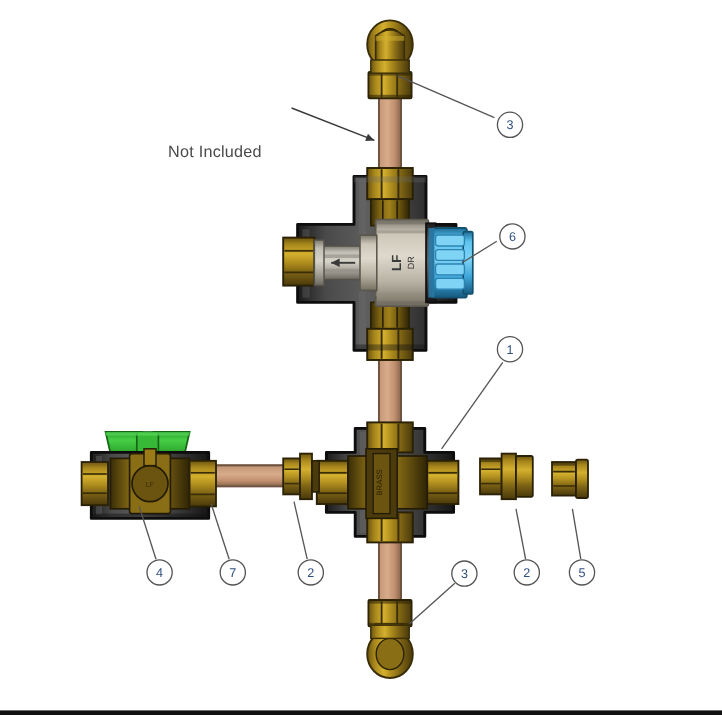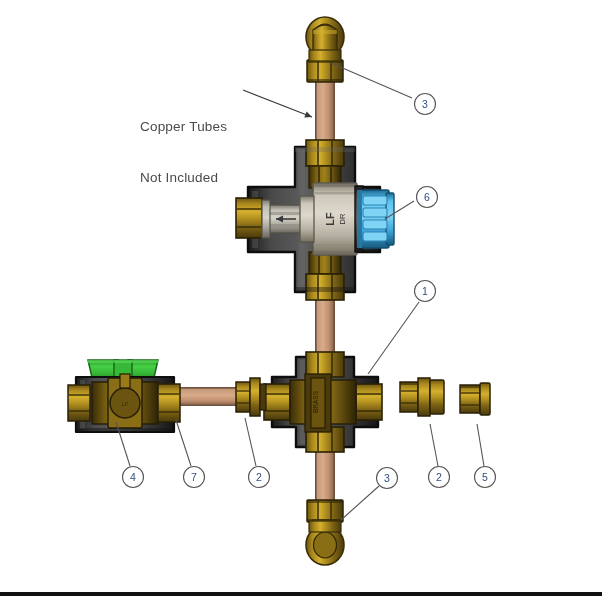--- a/index.html
+++ b/index.html
@@ -346,18 +346,17 @@
         </g>
       </g>
 
     <g>
       <line id="note-leader" x1="243" y1="90" x2="312" y2="117" stroke="#3a3a3a" stroke-width="1.2"></line>
       <polygon id="note-arrow" points="312,117 304.31522262660206,117.42918145499483 306.6473784575174,111.469227664878" fill="#3a3a3a"></polygon>
     </g>
   </svg>
 
   <div class="note" id="note-block" style="left: 140px; top: 84px; color: rgb(74, 74, 74);">
-    <div>Copper Tubes</div>
     <div>Not Included</div>
   </div>
 
   <div class="bottombar"></div>
 </div>
 
 </body></html>

